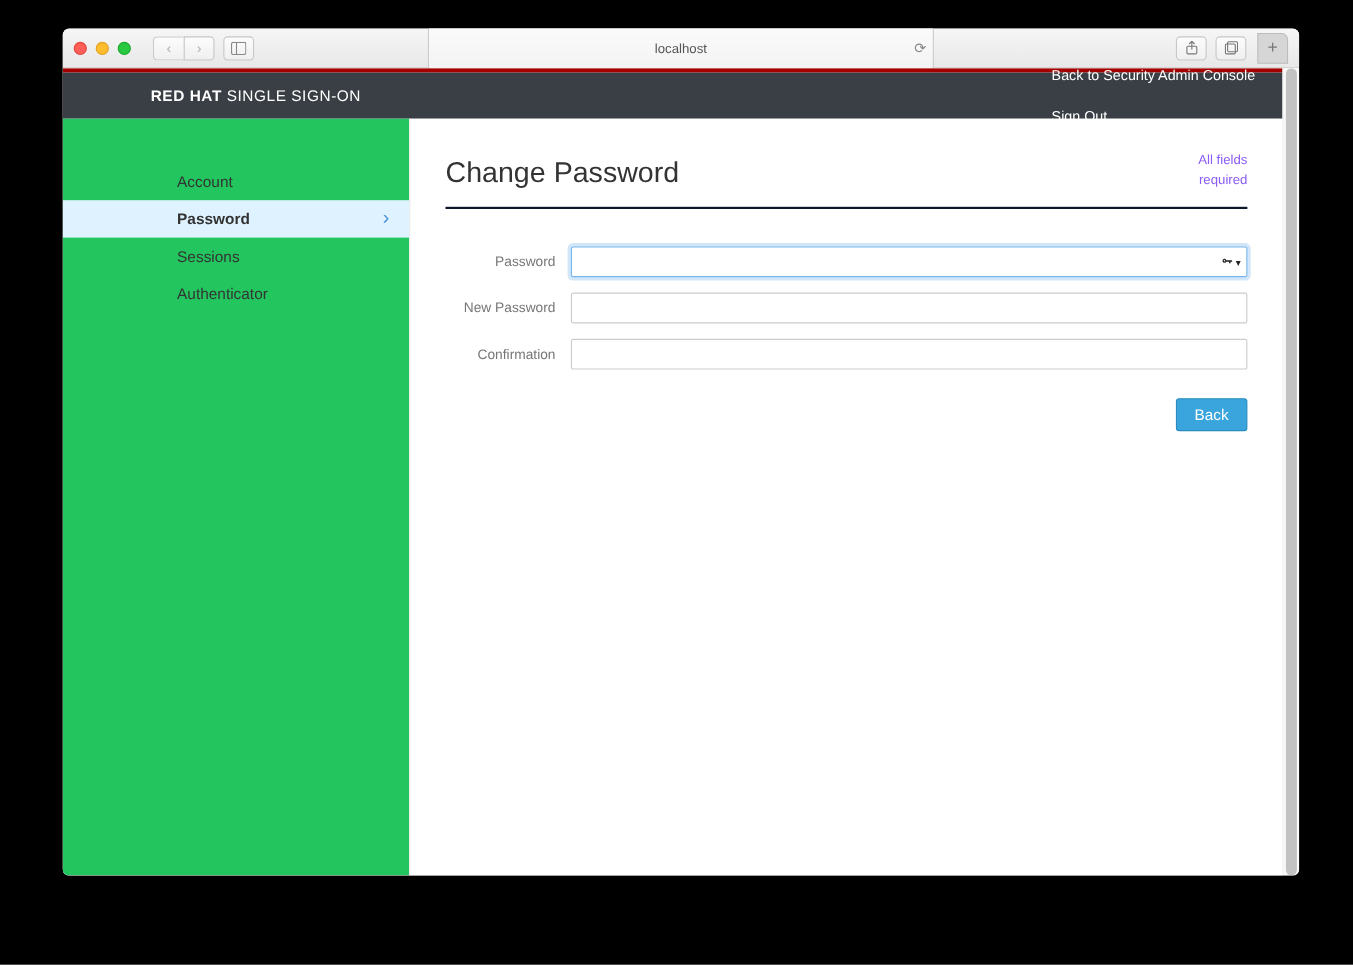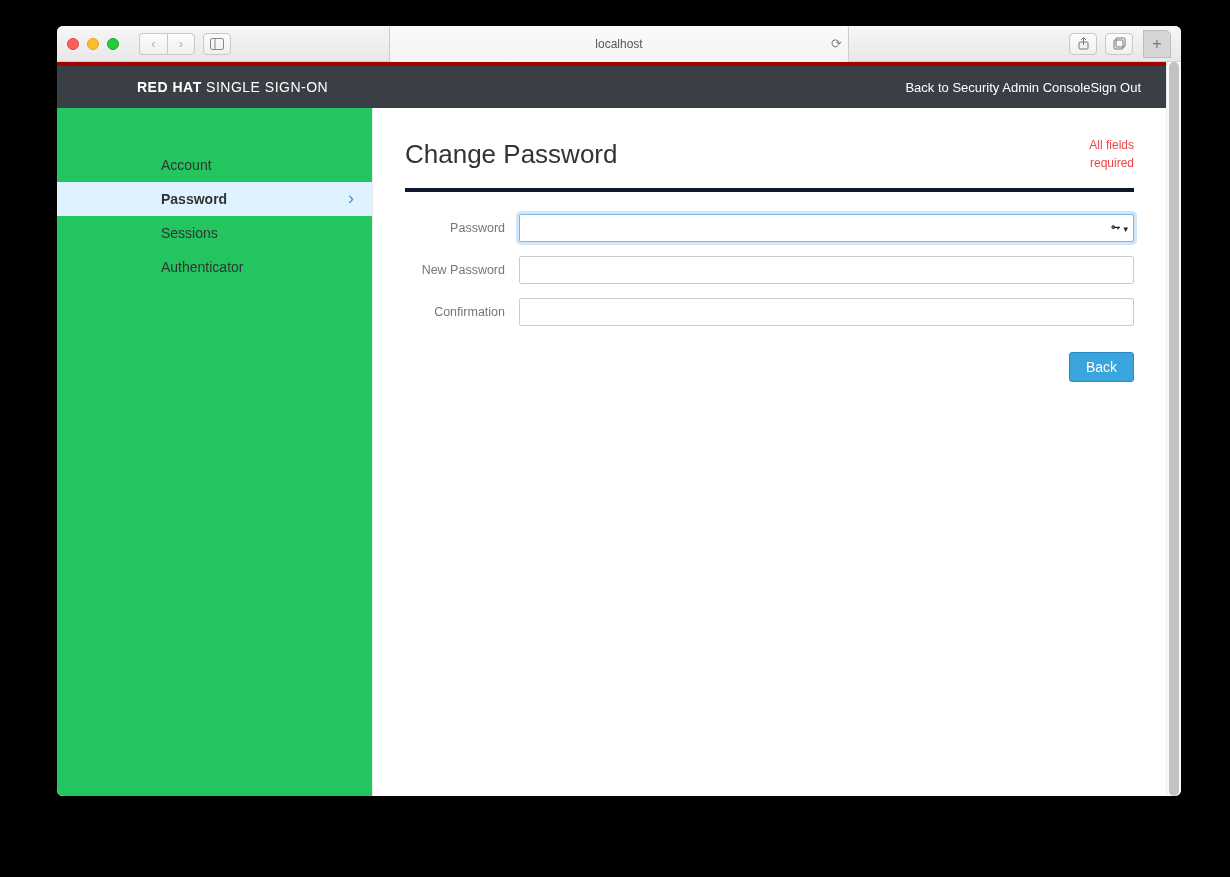--- a/index.html
+++ b/index.html
@@ -100,21 +100,21 @@
     }
     .red-bar { height: 4px; background: #a30000; }
     .header {
       height: 42px; background: #393f44;
       display: flex; align-items: center; padding: 0 25px 0 80px;
       color: #fff;
     }
     .brand { font-size: 14px; letter-spacing: 0.5px; }
     .brand .bold { font-weight: 700; }
     .brand .light { font-weight: 300; }
-    .header-links { margin-left: auto; display: flex; font-size: 13px; }
+    .header-links { margin-left: auto; display: flex; gap: 22px; font-size: 13px; flex-direction: column; }
     .header-links span { cursor: pointer; }
 
     .body { flex: 1; display: flex; background: #fff; }
     .sidebar {
       width: 315px; background: #22c55e; padding-top: 40px;
     }
     .side-item {
       padding: 9px 20px 9px 104px;
       font-size: 14px; color: #333; cursor: pointer;
       position: relative;
@@ -125,25 +125,25 @@
     .side-item.active::after {
       content: "›"; position: absolute; right: 18px; top: 50%;
       transform: translateY(-52%); color: #4a90d9; font-size: 18px; font-weight: 400;
     }
 
     .main {
       flex: 1; background: #fff; padding: 28px 32px;
       border-left: 1px solid #e7e7e7; min-width: 0;
     }
     .title-row {
-      display: flex; align-items: center;
-      border-bottom: 4px solid #0f172a; padding-bottom: 16px; margin-bottom: 22px;
+      display: flex; align-items: flex-end;
+      border-bottom: 2px solid #0f172a; padding-bottom: 16px; margin-bottom: 34px;
     }
     .title-row h1 { font-size: 26px; font-weight: 400; color: #333; }
-    .req-note { margin-left: auto; text-align: right; font-size: 12px; color: #ef4444; line-height: 1.5; }
+    .req-note { margin-left: auto; text-align: right; font-size: 12px; color: #8b5cf6; line-height: 1.5; }
 
     .form-row { display: flex; align-items: flex-start; margin-bottom: 14px; }
     .form-label {
       width: 114px; text-align: right; padding-right: 14px; padding-top: 6px;
       font-size: 12.5px; color: #777; line-height: 1.35;
     }
     .form-field { flex: 1; position: relative; }
     .text-input {
       width: 100%; height: 28px; border: 1px solid #ccc;
       border-radius: 2px; padding: 0 8px; font-size: 13px; background: #fff;

